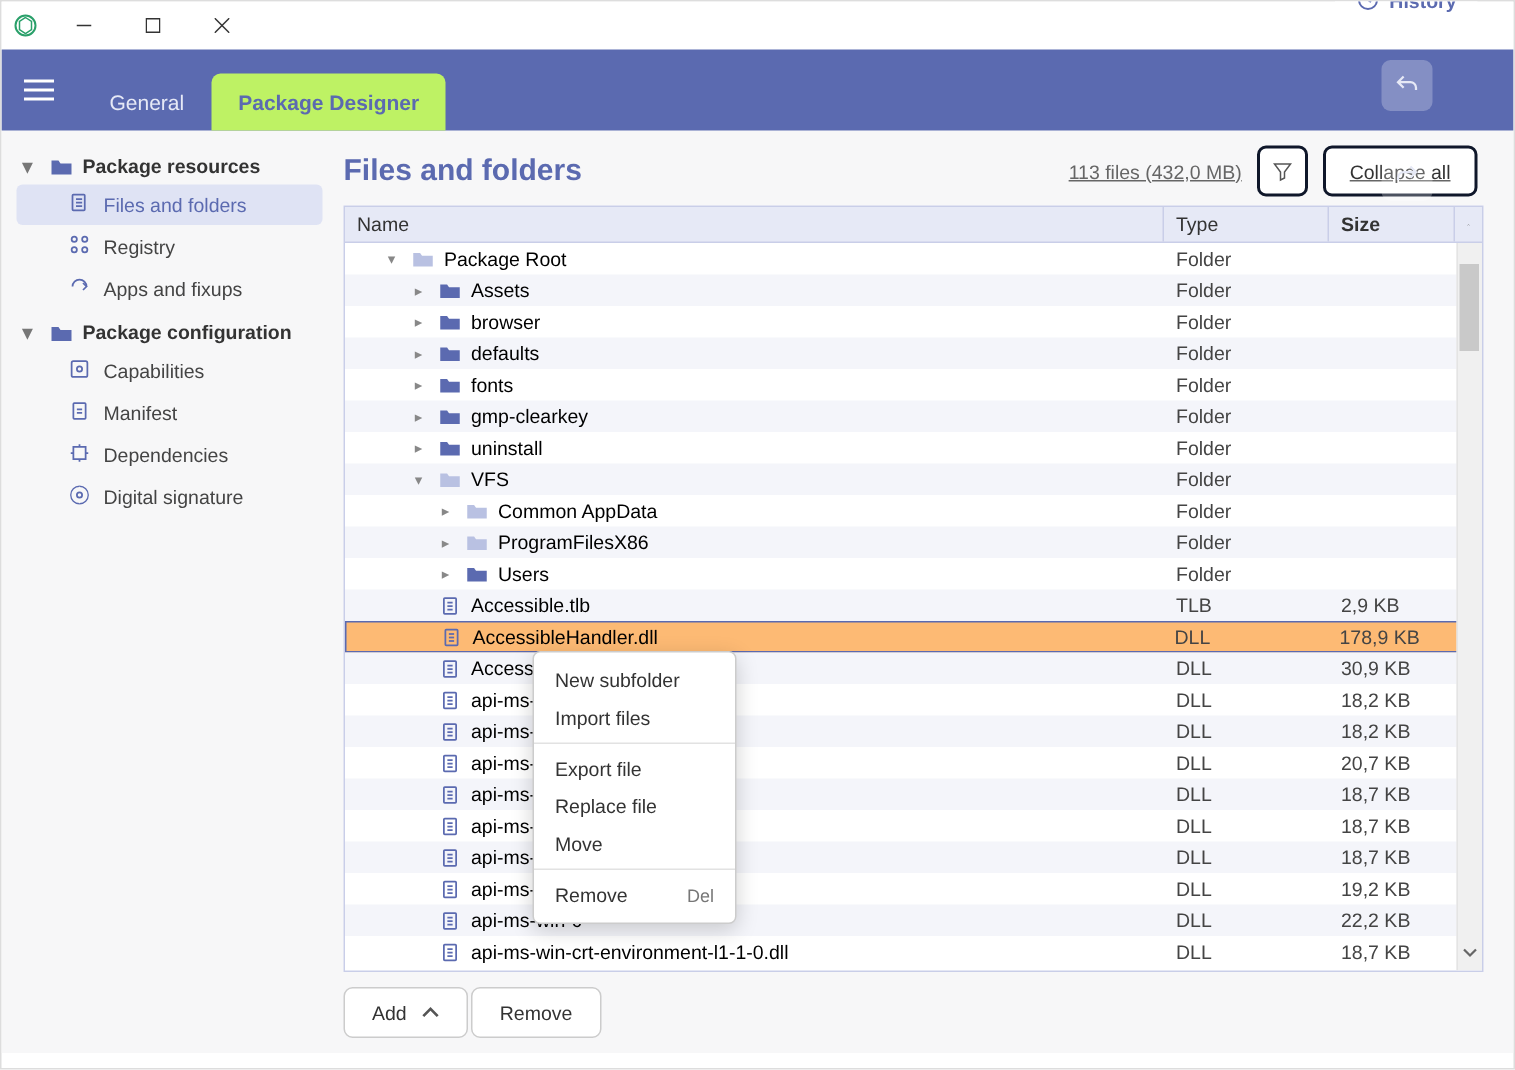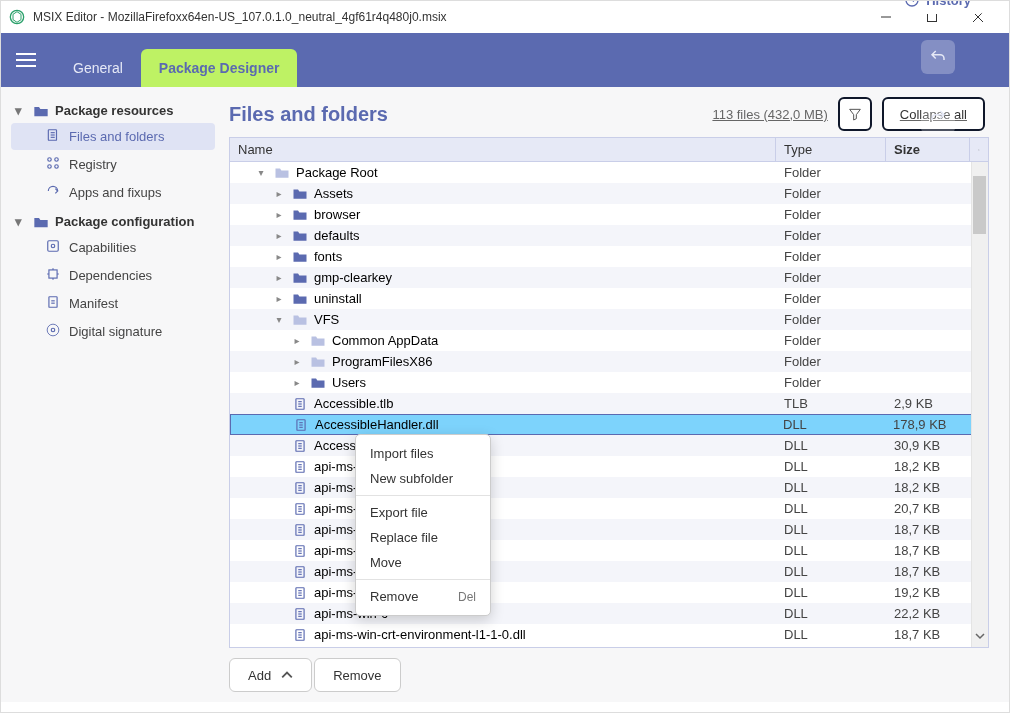--- a/index.html
+++ b/index.html
@@ -55,21 +55,21 @@
 .row { display:flex; font-size:13px; height:21px; align-items:center; }
 .row:nth-child(even){ background:#f4f5fa;}
 .row .cell{ padding:0 8px;}
 .row .cname{ flex:1; display:flex; align-items:center; gap:6px;}
 .row .ctype{ width:110px; color:#444;}
 .row .csize{ width:84px; color:#444;}
 .row .cscroll{ width:18px;}
 .indent{ display:inline-block;}
 .exp { width:14px; color:#888; font-size:10px; display:inline-flex; justify-content:center;}
 .fic { width:16px; display:inline-flex; justify-content:center;}
-.row.selected{ background:#7dd3fc; border:1px solid #5b6ab0; box-sizing:border-box;}
+.row.selected{ background:#fdba74; border:1px solid #5b6ab0; box-sizing:border-box;}
 .scrollbar{ position:absolute; right:0; top:0; width:17px; height:100%; background:#f0f0f0; border-left:1px solid #e4e4e4;}
 .scrollthumb{ position:absolute; right:2px; width:13px; background:#c9c9c9;}
 
 
 .ctxmenu{ position:absolute; background:#fff; border:1px solid #ccc; border-radius:5px; box-shadow:0 4px 14px rgba(0,0,0,0.18); padding:6px 0; width:136px; z-index:100; font-size:13px;}
 .ctxitem{ padding:5px 14px; display:flex; justify-content:space-between; align-items:center; color:#333;}
 .ctxsep{ height:1px; background:#e2e2e2; margin:4px 0;}
 .ctxshort{ color:#777; font-size:12px;}
 
 
@@ -77,21 +77,20 @@
 .botbtn{ border:1px solid #ccc; background:#fff; border-radius:6px; height:34px; padding:0 18px; display:flex; align-items:center; gap:10px; font-size:13px; color:#333;}
 </style>
 </head>
 <body>
 
 <div class="titlebar">
   <svg class="app-icon" viewBox="0 0 24 24">
       <circle cx="12" cy="12" r="10" fill="none" stroke="#2aa06a" stroke-width="2"></circle>
       <path d="M12 4 L18 8 L18 16 L12 20 L6 16 L6 8 Z" fill="none" stroke="#2aa06a" stroke-width="1.5"></path>
     </svg>
-  <div class="title">MSIX Editor - MozillaFirefoxx64en-US_107.0.1.0_neutral_4gf61r4q480j0.msix</div>
   <div class="winbtn">
       <svg viewBox="0 0 10 10">
         <line x1="0" y1="5" x2="10" y2="5" stroke="#333"></line>
       </svg>
     </div>
   <div class="winbtn">
       <svg viewBox="0 0 10 10">
         <rect x="0.5" y="0.5" width="9" height="9" fill="none" stroke="#333"></rect>
       </svg>
     </div>
@@ -183,35 +182,35 @@
       </div>
       <div class="side-item">
         <span class="ic"><svg width="14" height="14" viewBox="0 0 24 24">
               <rect x="3" y="3" width="18" height="18" rx="2" fill="none" stroke="#5b6ab0" stroke-width="2"></rect>
               <circle cx="12" cy="12" r="3" fill="none" stroke="#5b6ab0" stroke-width="2"></circle>
             </svg></span>
         <span>Capabilities</span>
       </div>
       <div class="side-item">
         <span class="ic"><svg width="14" height="14" viewBox="0 0 24 24">
+              <rect x="5" y="3" width="14" height="18" rx="1" fill="none" stroke="#5b6ab0" stroke-width="2"></rect>
+              <line x1="9" y1="10" x2="15" y2="10" stroke="#5b6ab0" stroke-width="2"></line>
+              <line x1="9" y1="14" x2="15" y2="14" stroke="#5b6ab0" stroke-width="2"></line>
+            </svg></span>
+        <span>Manifest</span>
+      </div>
+      <div class="side-item">
+        <span class="ic"><svg width="14" height="14" viewBox="0 0 24 24">
               <rect x="5" y="5" width="14" height="14" fill="none" stroke="#5b6ab0" stroke-width="2"></rect>
               <line x1="12" y1="2" x2="12" y2="5" stroke="#5b6ab0" stroke-width="2"></line>
               <line x1="12" y1="19" x2="12" y2="22" stroke="#5b6ab0" stroke-width="2"></line>
               <line x1="2" y1="12" x2="5" y2="12" stroke="#5b6ab0" stroke-width="2"></line>
               <line x1="19" y1="12" x2="22" y2="12" stroke="#5b6ab0" stroke-width="2"></line>
             </svg></span>
         <span>Dependencies</span>
-      </div>
-      <div class="side-item">
-        <span class="ic"><svg width="14" height="14" viewBox="0 0 24 24">
-              <rect x="5" y="3" width="14" height="18" rx="1" fill="none" stroke="#5b6ab0" stroke-width="2"></rect>
-              <line x1="9" y1="10" x2="15" y2="10" stroke="#5b6ab0" stroke-width="2"></line>
-              <line x1="9" y1="14" x2="15" y2="14" stroke="#5b6ab0" stroke-width="2"></line>
-            </svg></span>
-        <span>Manifest</span>
       </div>
       <div class="side-item">
         <span class="ic"><svg width="14" height="14" viewBox="0 0 24 24">
               <circle cx="12" cy="12" r="3" fill="none" stroke="#5b6ab0" stroke-width="2"></circle>
               <path d="M12 2 a10 10 0 0 1 0 20" fill="none" stroke="#5b6ab0" stroke-width="1.5"></path>
               <path d="M12 2 a10 10 0 0 0 0 20" fill="none" stroke="#5b6ab0" stroke-width="1.5"></path>
             </svg></span>
         <span>Digital signature</span>
       </div>
     </div>
@@ -646,24 +645,24 @@
       </div>
       <div class="botbtn">
         <span>Remove</span>
       </div>
     </div>
   </div>
 </div>
 
 <div class="ctxmenu" style="left:354px; top:433px;">
   <div class="ctxitem">
+      <span>New subfolder</span>
+    </div>
+  <div class="ctxitem">
       <span>Import files</span>
-    </div>
-  <div class="ctxitem">
-      <span>New subfolder</span>
     </div>
   <div class="ctxsep"></div>
   <div class="ctxitem">
       <span>Export file</span>
     </div>
   <div class="ctxitem">
       <span>Replace file</span>
     </div>
   <div class="ctxitem">
       <span>Move</span>

